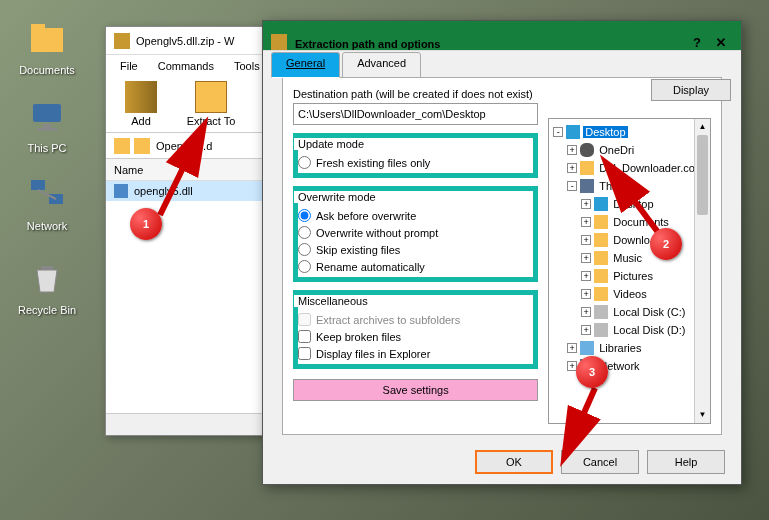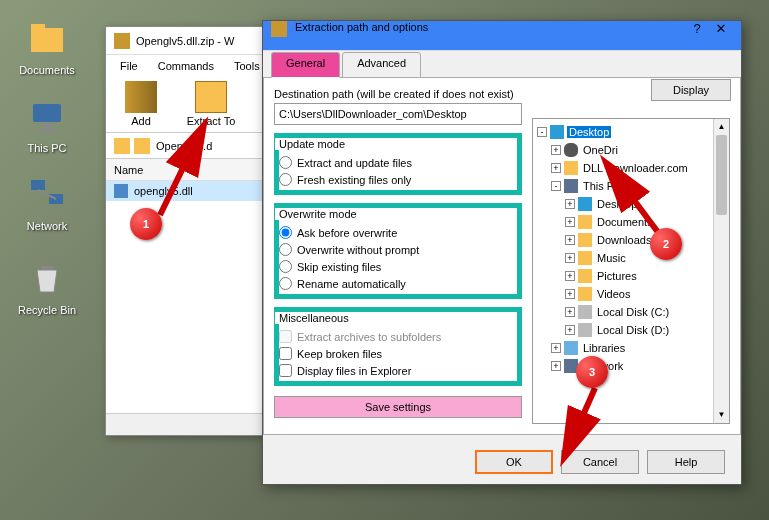--- a/index.html
+++ b/index.html
@@ -22,28 +22,28 @@
     .winrar-path { height: 26px; display: flex; align-items: center; padding: 0 8px; border-bottom: 1px solid #ccc; }
     .winrar-path .folder-icon { width: 16px; height: 16px; background: #f8c050; margin-right: 6px; }
     .winrar-list { background: white; }
     .winrar-list-header { height: 22px; background: #f5f5f5; border-bottom: 1px solid #ddd; display: flex; align-items: center; padding: 0 8px; }
     .winrar-list-row { height: 20px; display: flex; align-items: center; padding: 0 8px; background: #cce8ff; }
     .winrar-list-row .file-icon { width: 14px; height: 14px; background: #4a88c7; margin-right: 6px; }
     .winrar-status { position: absolute; bottom: 0; left: 0; right: 0; height: 22px; background: #f0f0f0; border-top: 1px solid #ccc; }
     
     
     .dialog { position: absolute; left: 262px; top: 20px; width: 480px; height: 465px; background: #f0f0f0; border: 1px solid #555; box-shadow: 3px 3px 12px rgba(0,0,0,0.4); }
-    .dlg-title { height: 30px; background: #3b82f6; display: flex; align-items: flex-start; padding: 0 8px; border-bottom: 1px solid #ddd; }
+    .dlg-title { height: 30px; background: #15803d; display: flex; align-items: flex-end; padding: 0 8px; border-bottom: 1px solid #ddd; font-weight: bold; }
     .dlg-title .archive-icon { width: 16px; height: 16px; background: #c89830; margin-right: 8px; }
     .dlg-title .spacer { flex: 1; }
     .dlg-title .help-icon, .dlg-title .close-icon { width: 24px; text-align: center; cursor: pointer; font-size: 13px; }
     .dlg-tabs { height: 26px; display: flex; padding-left: 8px; background: #f0f0f0; }
     .dlg-tab { padding: 4px 14px; border: 1px solid #aaa; background: #f0f0f0; cursor: pointer; margin-right: 2px; border-radius: 3px 3px 0 0; position: relative; top: 1px; }
-    .dlg-tab.active { background: #ec4899; border-bottom: 1px solid white; z-index: 2; }
-    .dlg-body { background: white; margin: 0 0 8px; border: 1px solid #aaa; padding: 10px; height: 358px; display: flex; gap: 10px; }
+    .dlg-tab.active { background: #0ea5e9; border-bottom: 1px solid white; z-index: 2; text-decoration: underline; }
+    .dlg-body { background: white; margin: 0 19px 8px; border: 1px solid #aaa; padding: 10px; height: 358px; display: flex; gap: 10px; }
     .dlg-left { width: 248px; }
     .dlg-right { flex: 1; display: flex; flex-direction: column; }
     .dlg-label { font-size: 11px; margin-bottom: 3px; }
     .dlg-path-row { display: flex; gap: 6px; margin-bottom: 8px; }
     .dlg-path-input { flex: 1; height: 22px; border: 1px solid #999; padding: 0 4px; background: white; }
     .dlg-btn-side { width: 80px; height: 22px; border: 1px solid #999; background: #e8e8e8; cursor: pointer; font-size: 11px; }
     .fieldset { border: 5px solid #14b8a6; padding: 0; margin-bottom: 8px; }
     .fieldset .fs-title { font-size: 11px; margin: -14px 0 6px -4px; background: white; display: inline-block; padding: 0 4px; }
     .radio-row, .check-row { display: flex; align-items: center; gap: 5px; margin-bottom: 4px; font-size: 11px; }
     .radio-row input, .check-row input { margin: 0; }
@@ -176,24 +176,20 @@
     <div class="dlg-left">
       <div class="dlg-label">Destination path (will be created if does not exist)</div>
       <div class="dlg-path-row">
         <input class="dlg-path-input" value="C:\Users\DllDownloader_com\Desktop" style="">
       </div>
       
       <div class="fieldset">
         <div class="fs-title">Update mode</div>
         <label class="radio-row">
             <input type="radio" name="um" style="">
-            <span>Extract and update files</span>
-          </label>
-        <label class="radio-row">
-            <input type="radio" name="um" style="">
             <span>Fresh existing files only</span>
           </label>
       </div>
       
       <div class="fieldset">
         <div class="fs-title">Overwrite mode</div>
         <label class="radio-row">
             <input type="radio" name="om" checked="" style="">
             <span>Ask before overwrite</span>
           </label>

